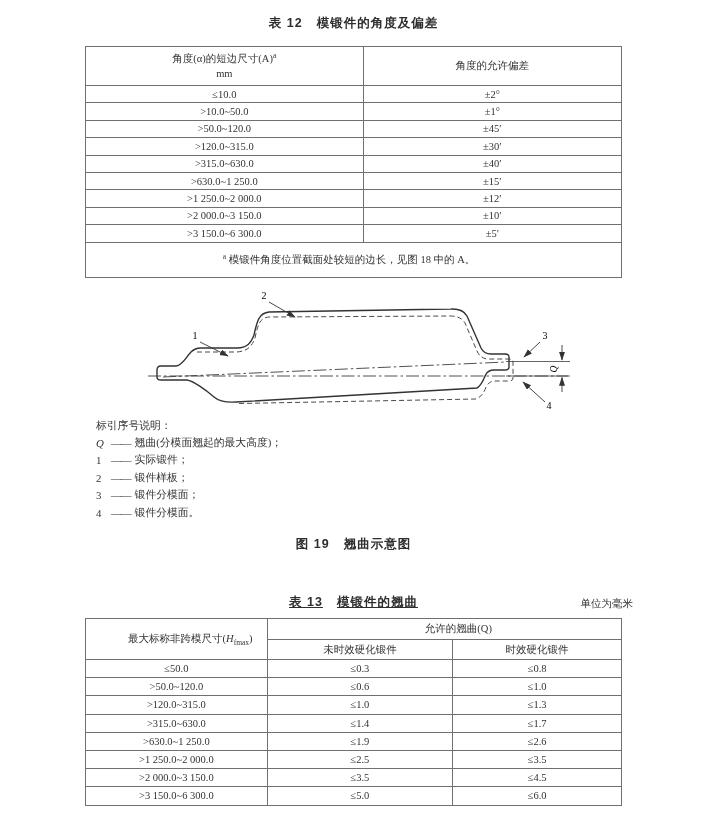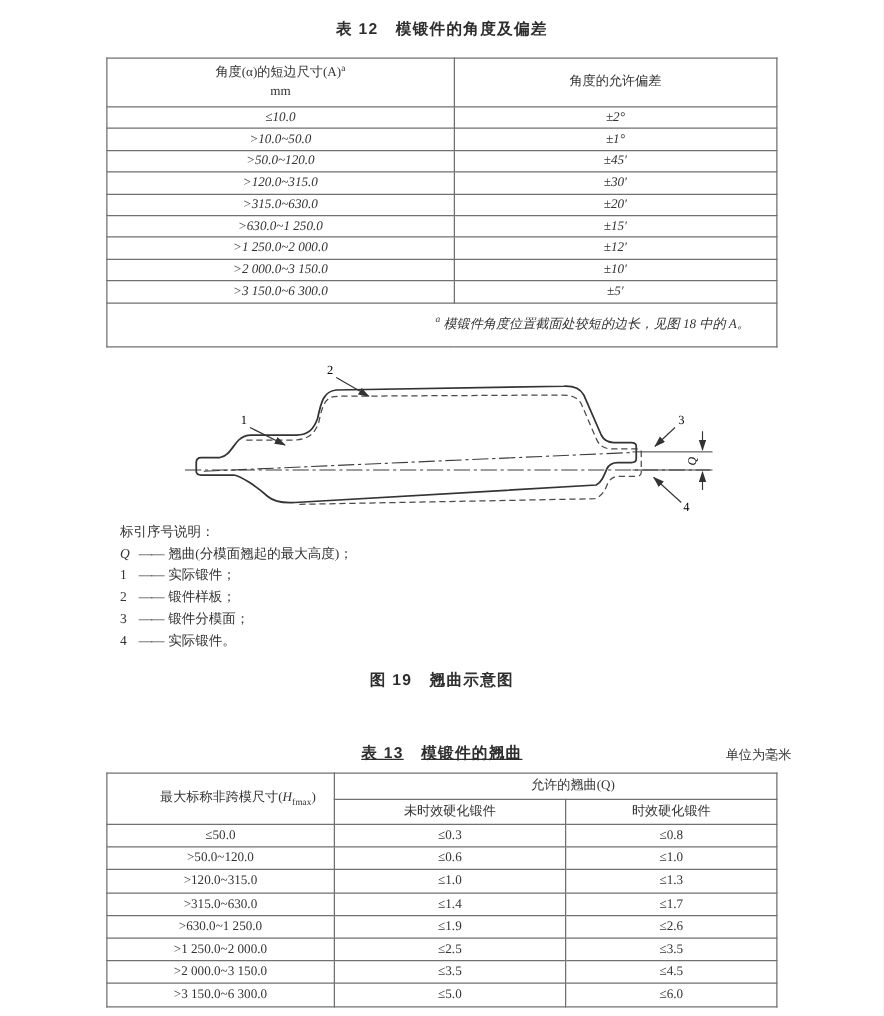--- a/index.html
+++ b/index.html
@@ -13,22 +13,22 @@
     font-family:"Liberation Sans","DejaVu Sans",sans-serif;
     font-weight:bold;font-size:12.5px;color:#2e2e2e;letter-spacing:1px;
   }
   .caption .cap-label{margin-right:14px;}
   table{border-collapse:collapse;table-layout:fixed;position:absolute;left:85px;width:537px;background:#fff;}
   td,th{border:1px solid #707070;text-align:center;vertical-align:middle;
         font-size:10.5px;font-weight:normal;padding:0;line-height:1.25;color:#333;}
   
   #table12{top:46px;}
   #table12 thead th{height:38px;}
-  #table12 tbody td{height:16.4px;font-style:italic;}
-  #table12 .footnote-cell{height:26px;text-align:right;padding:4px 21px 4px 12px;font-size:10.5px;margin-top:25px;}
+  #table12 tbody td{height:16.4px;}
+  #table12 .footnote-cell{height:26px;text-align:center;padding:4px 21px 4px 12px;font-size:10.5px;margin-top:25px;}
   .hdr-line2{display:block;font-size:10.5px;margin-top:1px;}
   sup{font-size:7.5px;vertical-align:super;line-height:0;}
   sub{font-size:7.5px;vertical-align:sub;line-height:0;}
   .sym{font-style:italic;font-family:"Liberation Serif",serif;}
   
   #table13{top:618px;}
   #table13 .hrow1 td{height:20px;padding-left:28px;}
   #table13 .hrow2 td{height:19px;margin-top:44px;}
   #table13 tbody td{height:17.2px;}
   
@@ -75,21 +75,21 @@
       <tr>
           <td>&gt;50.0~120.0</td>
           <td>±45′</td>
         </tr>
       <tr>
           <td>&gt;120.0~315.0</td>
           <td>±30′</td>
         </tr>
       <tr>
           <td>&gt;315.0~630.0</td>
-          <td>±20′</td>
+          <td>±40′</td>
         </tr>
       <tr>
           <td>&gt;630.0~1 250.0</td>
           <td>±15′</td>
         </tr>
       <tr>
           <td>&gt;1 250.0~2 000.0</td>
           <td>±12′</td>
         </tr>
       <tr>
@@ -173,21 +173,21 @@
       <span>锻件样板；</span>
     </div>
     <div class="legend-line">
       <span class="legend-key">3</span>
       <span class="legend-dash">——</span>
       <span>锻件分模面；</span>
     </div>
     <div class="legend-line">
       <span class="legend-key">4</span>
       <span class="legend-dash">——</span>
-      <span>实际锻件。</span>
+      <span>锻件分模面。</span>
     </div>
   </div>
 
   <div class="caption" style="top:536px;">
     <span class="cap-label">图 19</span><span>翘曲示意图</span>
   </div>
 
   <div class="caption" style="top:594px;text-decoration:underline;">
     <span class="cap-label">表 13</span><span>模锻件的翘曲</span>
   </div>

